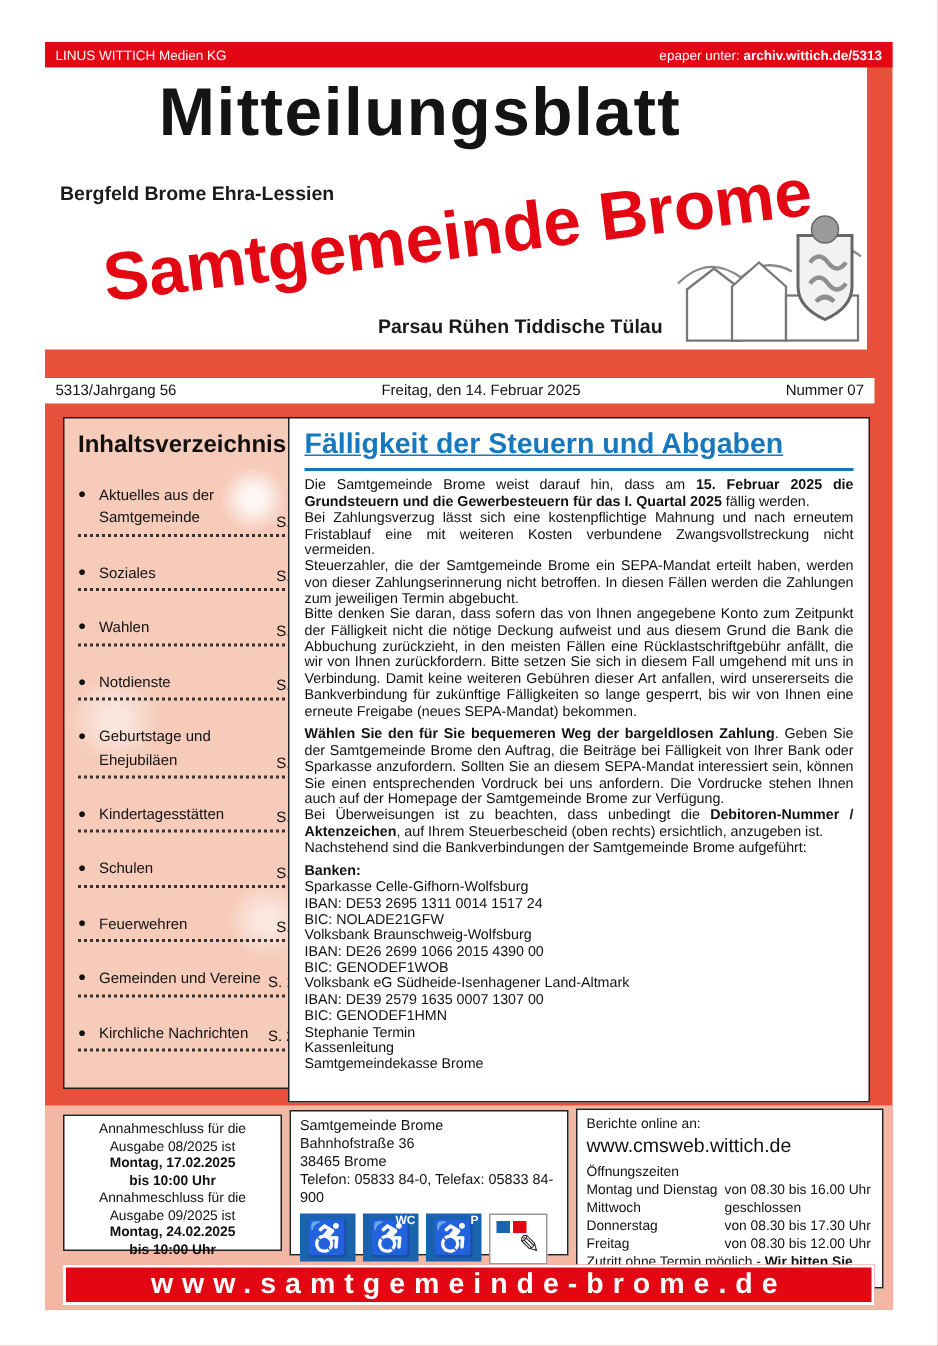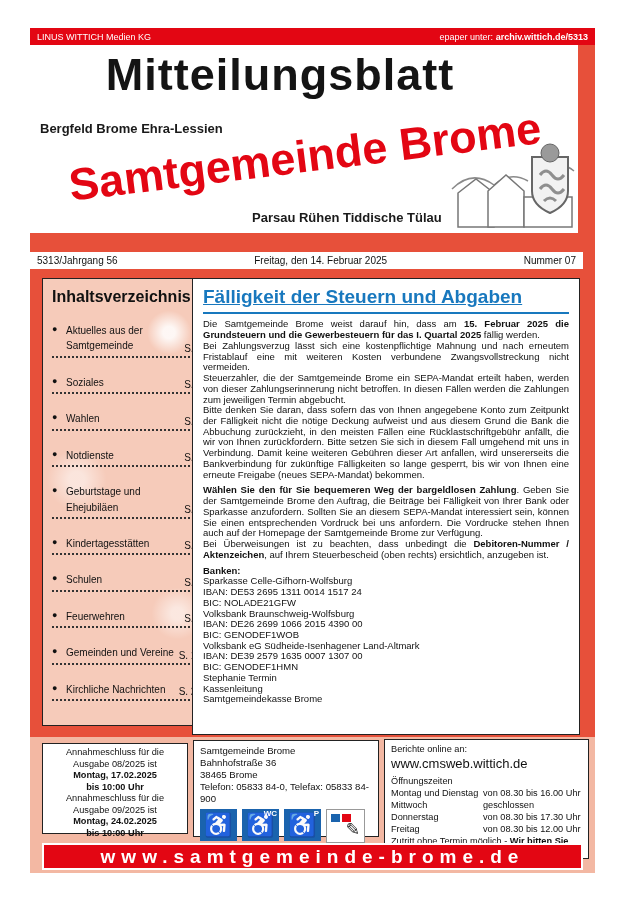--- a/index.html
+++ b/index.html
@@ -174,20 +174,21 @@
         <span>Fälligkeit der Steuern und Abgaben</span><br>
       </div>
       <hr class="title-rule">
       <div class="article-body" id="article-body">
           <div class="para"><span>Die Samtgemeinde Brome weist darauf hin, dass am </span><span class="b">15. Februar 2025 die Grundsteuern und die Gewerbesteuern für das I. Quartal 2025</span><span> fällig werden.</span></div>
           <div class="para"><span>Bei Zahlungsverzug lässt sich eine kostenpflichtige Mahnung und nach erneutem Fristablauf eine mit weiteren Kosten verbundene Zwangsvollstreckung nicht vermeiden.</span></div>
           <div class="para"><span>Steuerzahler, die der Samtgemeinde Brome ein SEPA-Mandat erteilt haben, werden von dieser Zahlungserinnerung nicht betroffen. In diesen Fällen werden die Zahlungen zum jeweiligen Termin abgebucht.</span></div>
           <div class="para"><span>Bitte denken Sie daran, dass sofern das von Ihnen angegebene Konto zum Zeitpunkt der Fälligkeit nicht die nötige Deckung aufweist und aus diesem Grund die Bank die Abbuchung zurückzieht, in den meisten Fällen eine Rücklastschriftgebühr anfällt, die wir von Ihnen zurückfordern. Bitte setzen Sie sich in diesem Fall umgehend mit uns in Verbindung. Damit keine weiteren Gebühren dieser Art anfallen, wird unsererseits die Bankverbindung für zukünftige Fälligkeiten so lange gesperrt, bis wir von Ihnen eine erneute Freigabe (neues SEPA-Mandat) bekommen.</span></div>
           <div class="para gap"><span class="b">Wählen Sie den für Sie bequemeren Weg der bargeldlosen Zahlung</span><span>. Geben Sie der Samtgemeinde Brome den Auftrag, die Beiträge bei Fälligkeit von Ihrer Bank oder Sparkasse anzufordern. Sollten Sie an diesem SEPA-Mandat interessiert sein, können Sie einen entsprechenden Vordruck bei uns anfordern. Die Vordrucke stehen Ihnen auch auf der Homepage der Samtgemeinde Brome zur Verfügung.</span></div>
           <div class="para"><span>Bei Überweisungen ist zu beachten, dass unbedingt die </span><span class="b">Debitoren-Nummer / Aktenzeichen</span><span>, auf Ihrem Steuerbescheid (oben rechts) ersichtlich, anzugeben ist.</span></div>
+          <div class="para"><span>Nachstehend sind die Bankverbindungen der Samtgemeinde Brome aufgeführt:</span></div>
           <div class="bank-heading">Banken:</div>
           <div class="bank-line">Sparkasse Celle-Gifhorn-Wolfsburg</div>
           <div class="bank-line">IBAN: DE53 2695 1311 0014 1517 24</div>
           <div class="bank-line">BIC: NOLADE21GFW</div>
           <div class="bank-line">Volksbank Braunschweig-Wolfsburg</div>
           <div class="bank-line">IBAN: DE26 2699 1066 2015 4390 00</div>
           <div class="bank-line">BIC: GENODEF1WOB</div>
           <div class="bank-line">Volksbank eG Südheide-Isenhagener Land-Altmark</div>
           <div class="bank-line">IBAN: DE39 2579 1635 0007 1307 00</div>
           <div class="bank-line">BIC: GENODEF1HMN</div>

